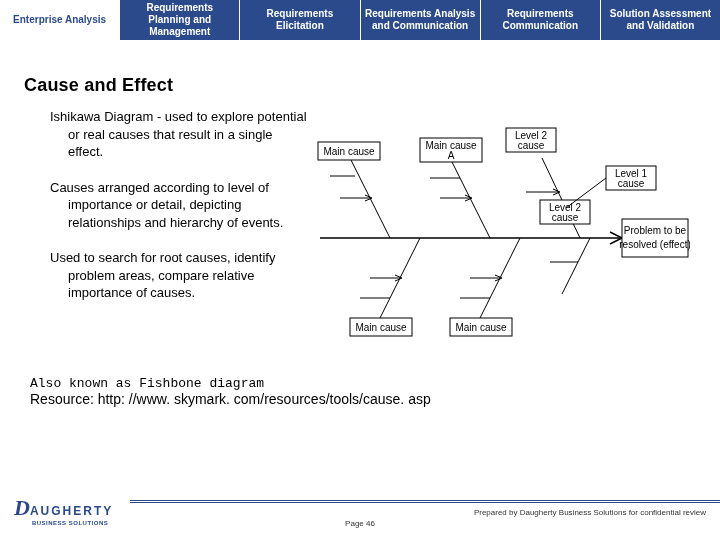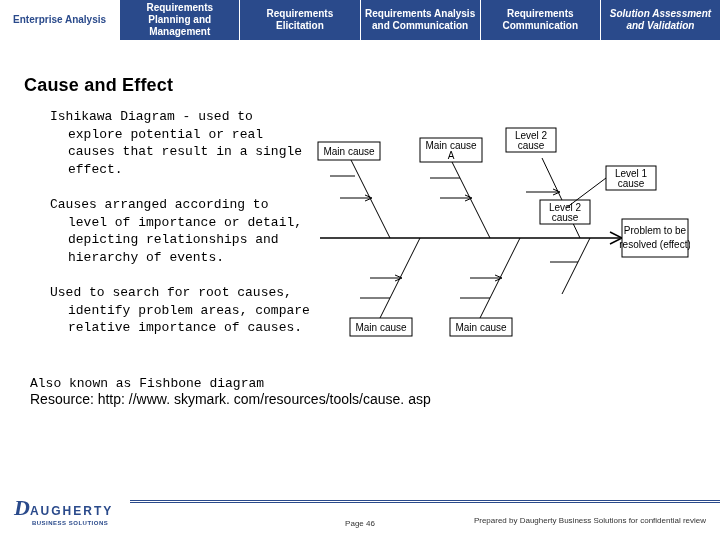--- a/index.html
+++ b/index.html
@@ -1,37 +1,37 @@
 <!DOCTYPE html>
 <html><head>
 <meta charset="utf-8">
 <style>
   * { box-sizing: border-box; margin: 0; padding: 0; }
   html, body { width: 720px; height: 540px; font-family: Arial, Helvetica, sans-serif; background: #fff; color: #000; }
   .page { width: 720px; height: 540px; position: relative; overflow: hidden; }
   .tabs { display: flex; width: 100%; height: 40px; background: #2a4a8b; }
   .tab { flex: 1 1 0; border-right: 1px solid #fff; color: #fff; font-size: 10px; line-height: 1.2; display: flex; align-items: center; justify-content: center; text-align: center; padding: 2px 4px; font-weight: 600; }
-  .tab:last-child { border-right: none; font-style: italic; }
+  .tab:last-child { border-right: none; }
   .tab.active { background: #fff; color: #2a4a8b; }
   .title { font-family: Arial, sans-serif; font-weight: 900; font-size: 18px; margin: 14px 0 12px 24px; letter-spacing: 0.2px; }
   .body-row { display: flex; padding: 0 20px 0 30px; }
   .text-col { width: 280px; font-size: 13px; line-height: 1.35; }
-  .text-col p { margin-bottom: 18px; text-indent: -18px; padding-left: 38px; font-family: Liberation Mono, monospace; }
+  .text-col p { margin-bottom: 18px; text-indent: -18px; padding-left: 38px; }
   .diagram-col { flex: 1; position: relative; }
   .also { font-size: 13px; margin: 4px 0 0 30px; font-family: Liberation Mono, monospace; }
   .resource { font-size: 14px; margin: 0 0 0 30px; }
   .footer { position: absolute; left: 0; right: 0; bottom: 10px; height: 38px; display: flex; align-items: center; padding: 0 14px; font-size: 8px; color: #333; }
   .logo { display: flex; align-items: baseline; gap: 0; font-weight: 700; color: #2a4a8b; }
   .logo .d { font-size: 22px; font-family: Georgia, serif; font-style: italic; }
   .logo .rest { font-size: 12px; letter-spacing: 2px; margin-top: 18px; }
   .logo .sub { font-size: 6px; color: #2a4a8b; letter-spacing: 0.5px; margin-left: 2px; }
   .footer-line { position: absolute; left: 130px; right: 0; top: 8px; height: 0; border-top: 1px solid #2a4a8b; }
   .footer-line::after { content:""; position:absolute; left:0; right:0; top:1px; border-top:1px solid #2a4a8b; }
   .page-num { position: absolute; left: 50%; transform: translateX(-50%); bottom: 2px; }
-  .conf { position: absolute; right: 14px; bottom: 5px; }
+  .conf { position: absolute; right: 14px; bottom: 13px; }
   svg text { font-family: Arial, sans-serif; font-size: 10px; }
   .box { fill: #fff; stroke: #000; stroke-width: 1; }
 </style>
 </head>
 <body>
 <div class="page">
 
 <div class="tabs">
   <div class="tab active">Enterprise Analysis</div>
   <div class="tab">Requirements Planning and Management</div>

